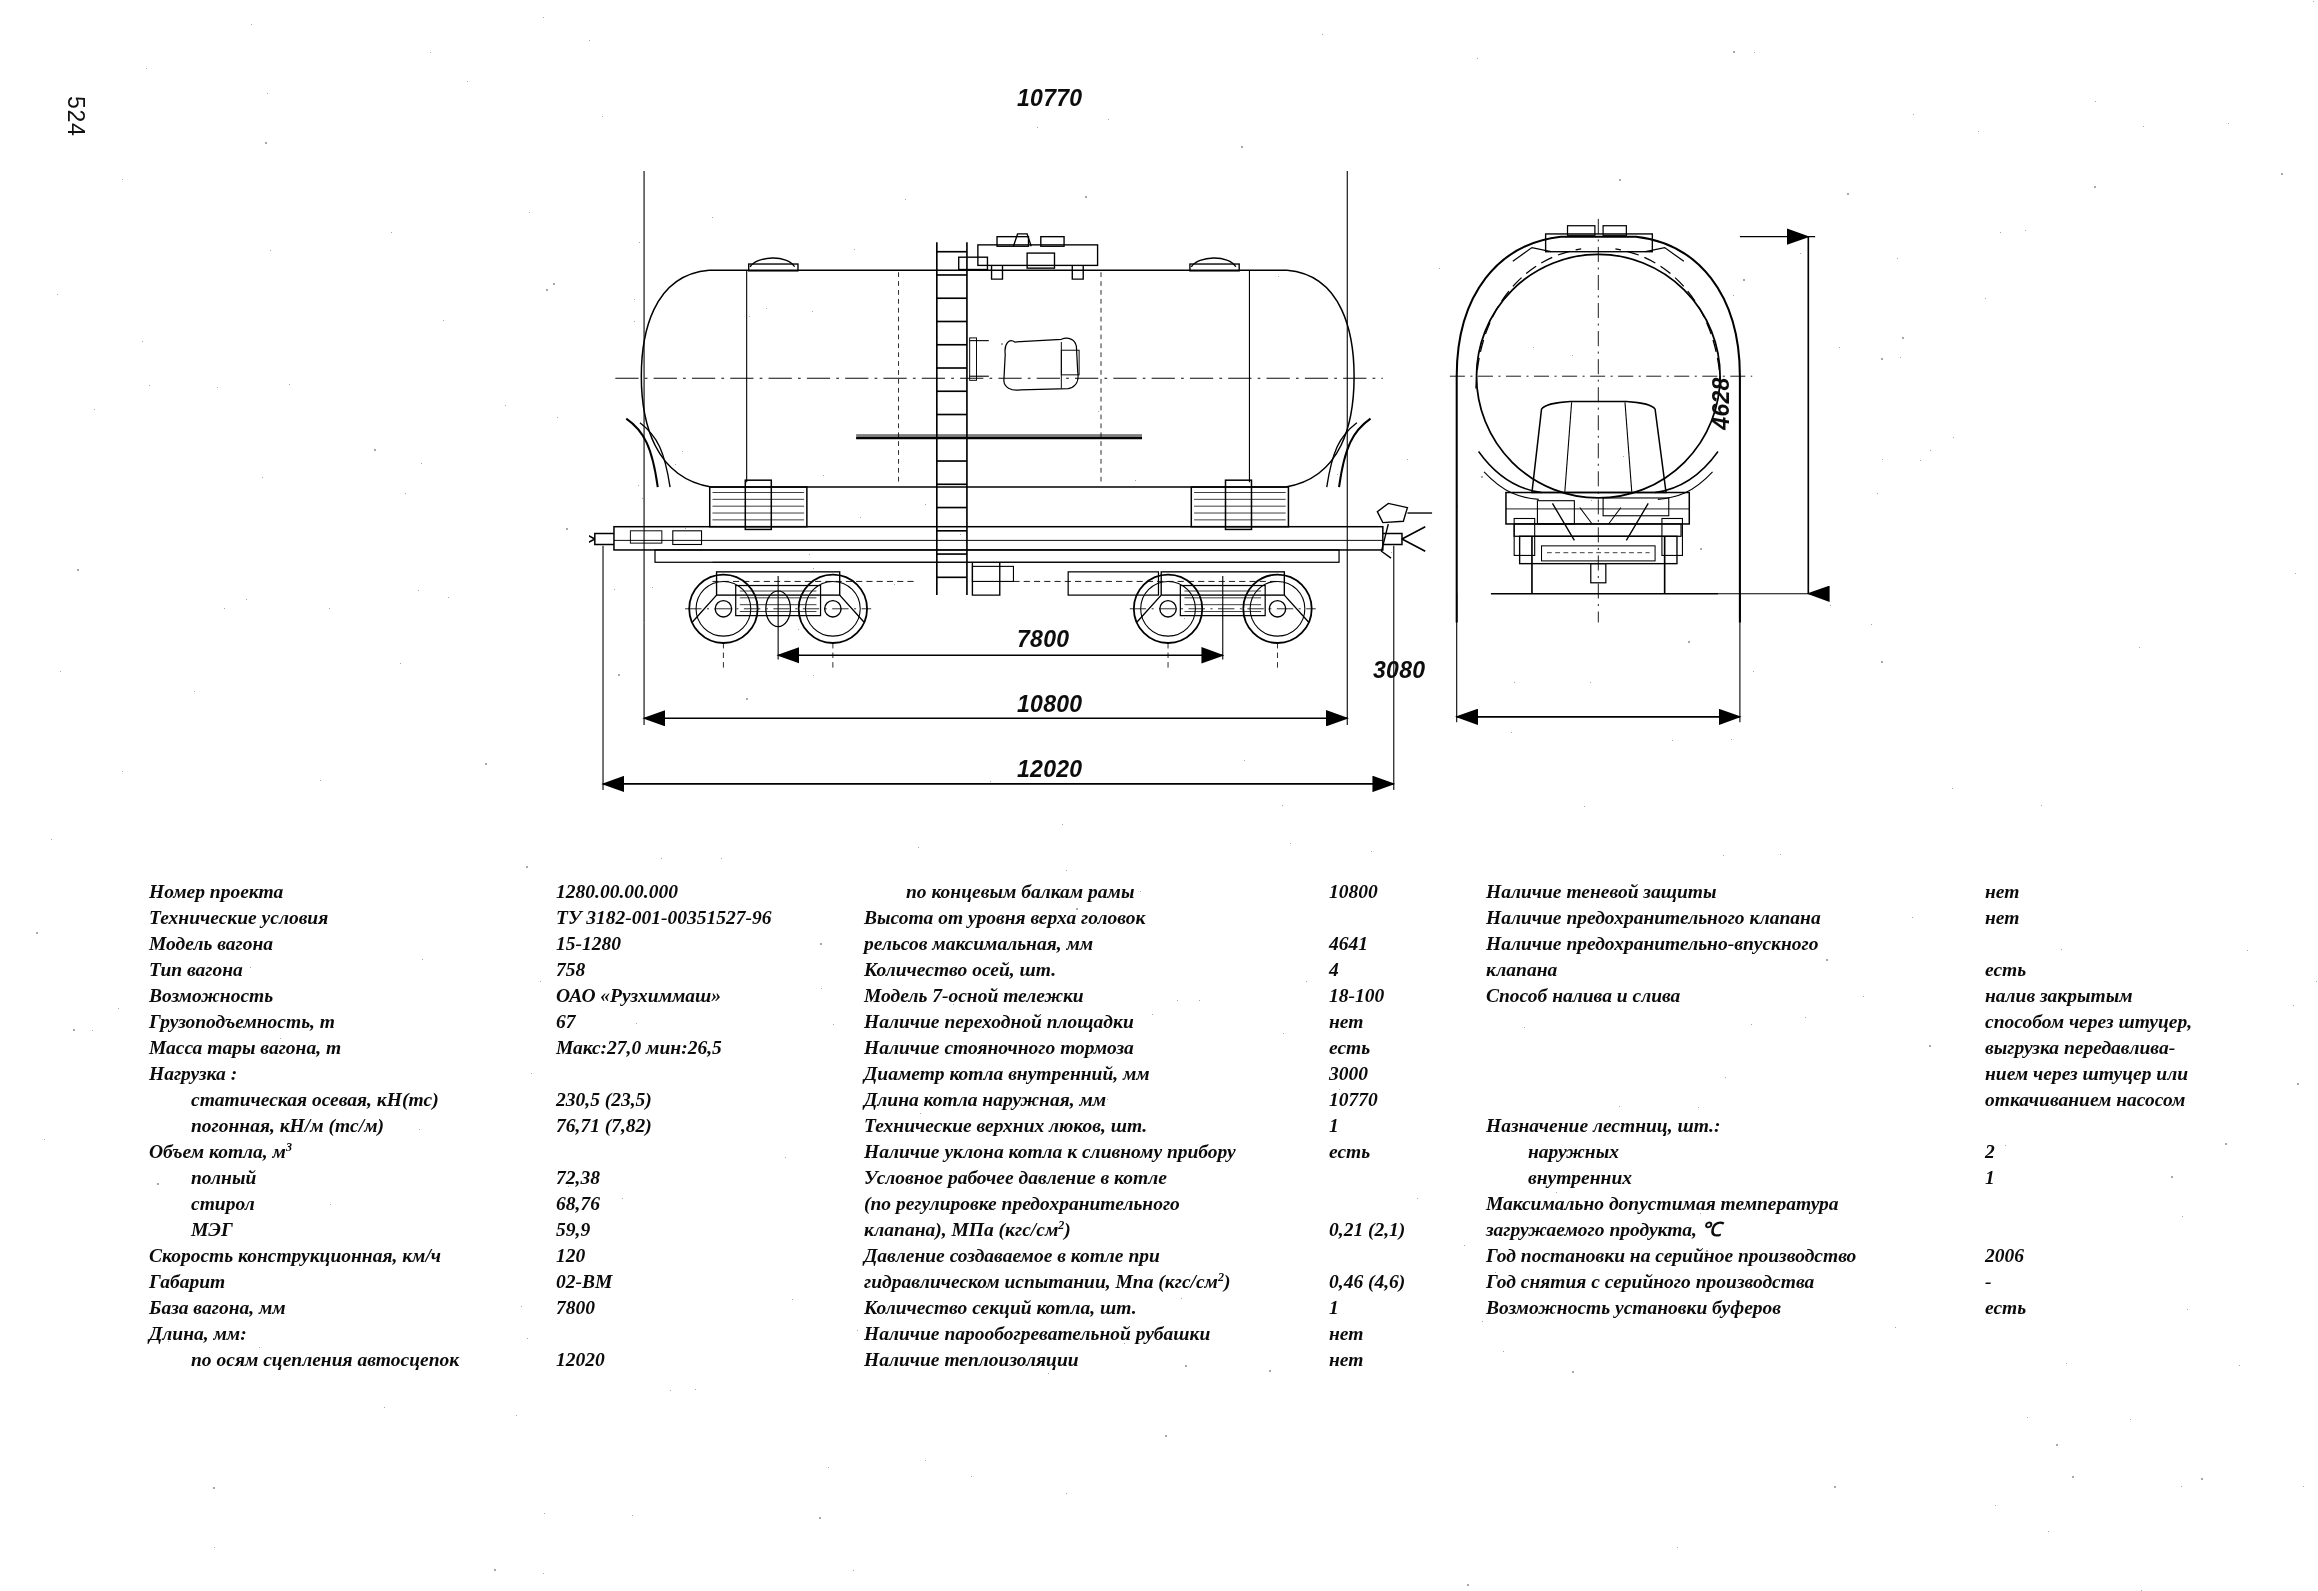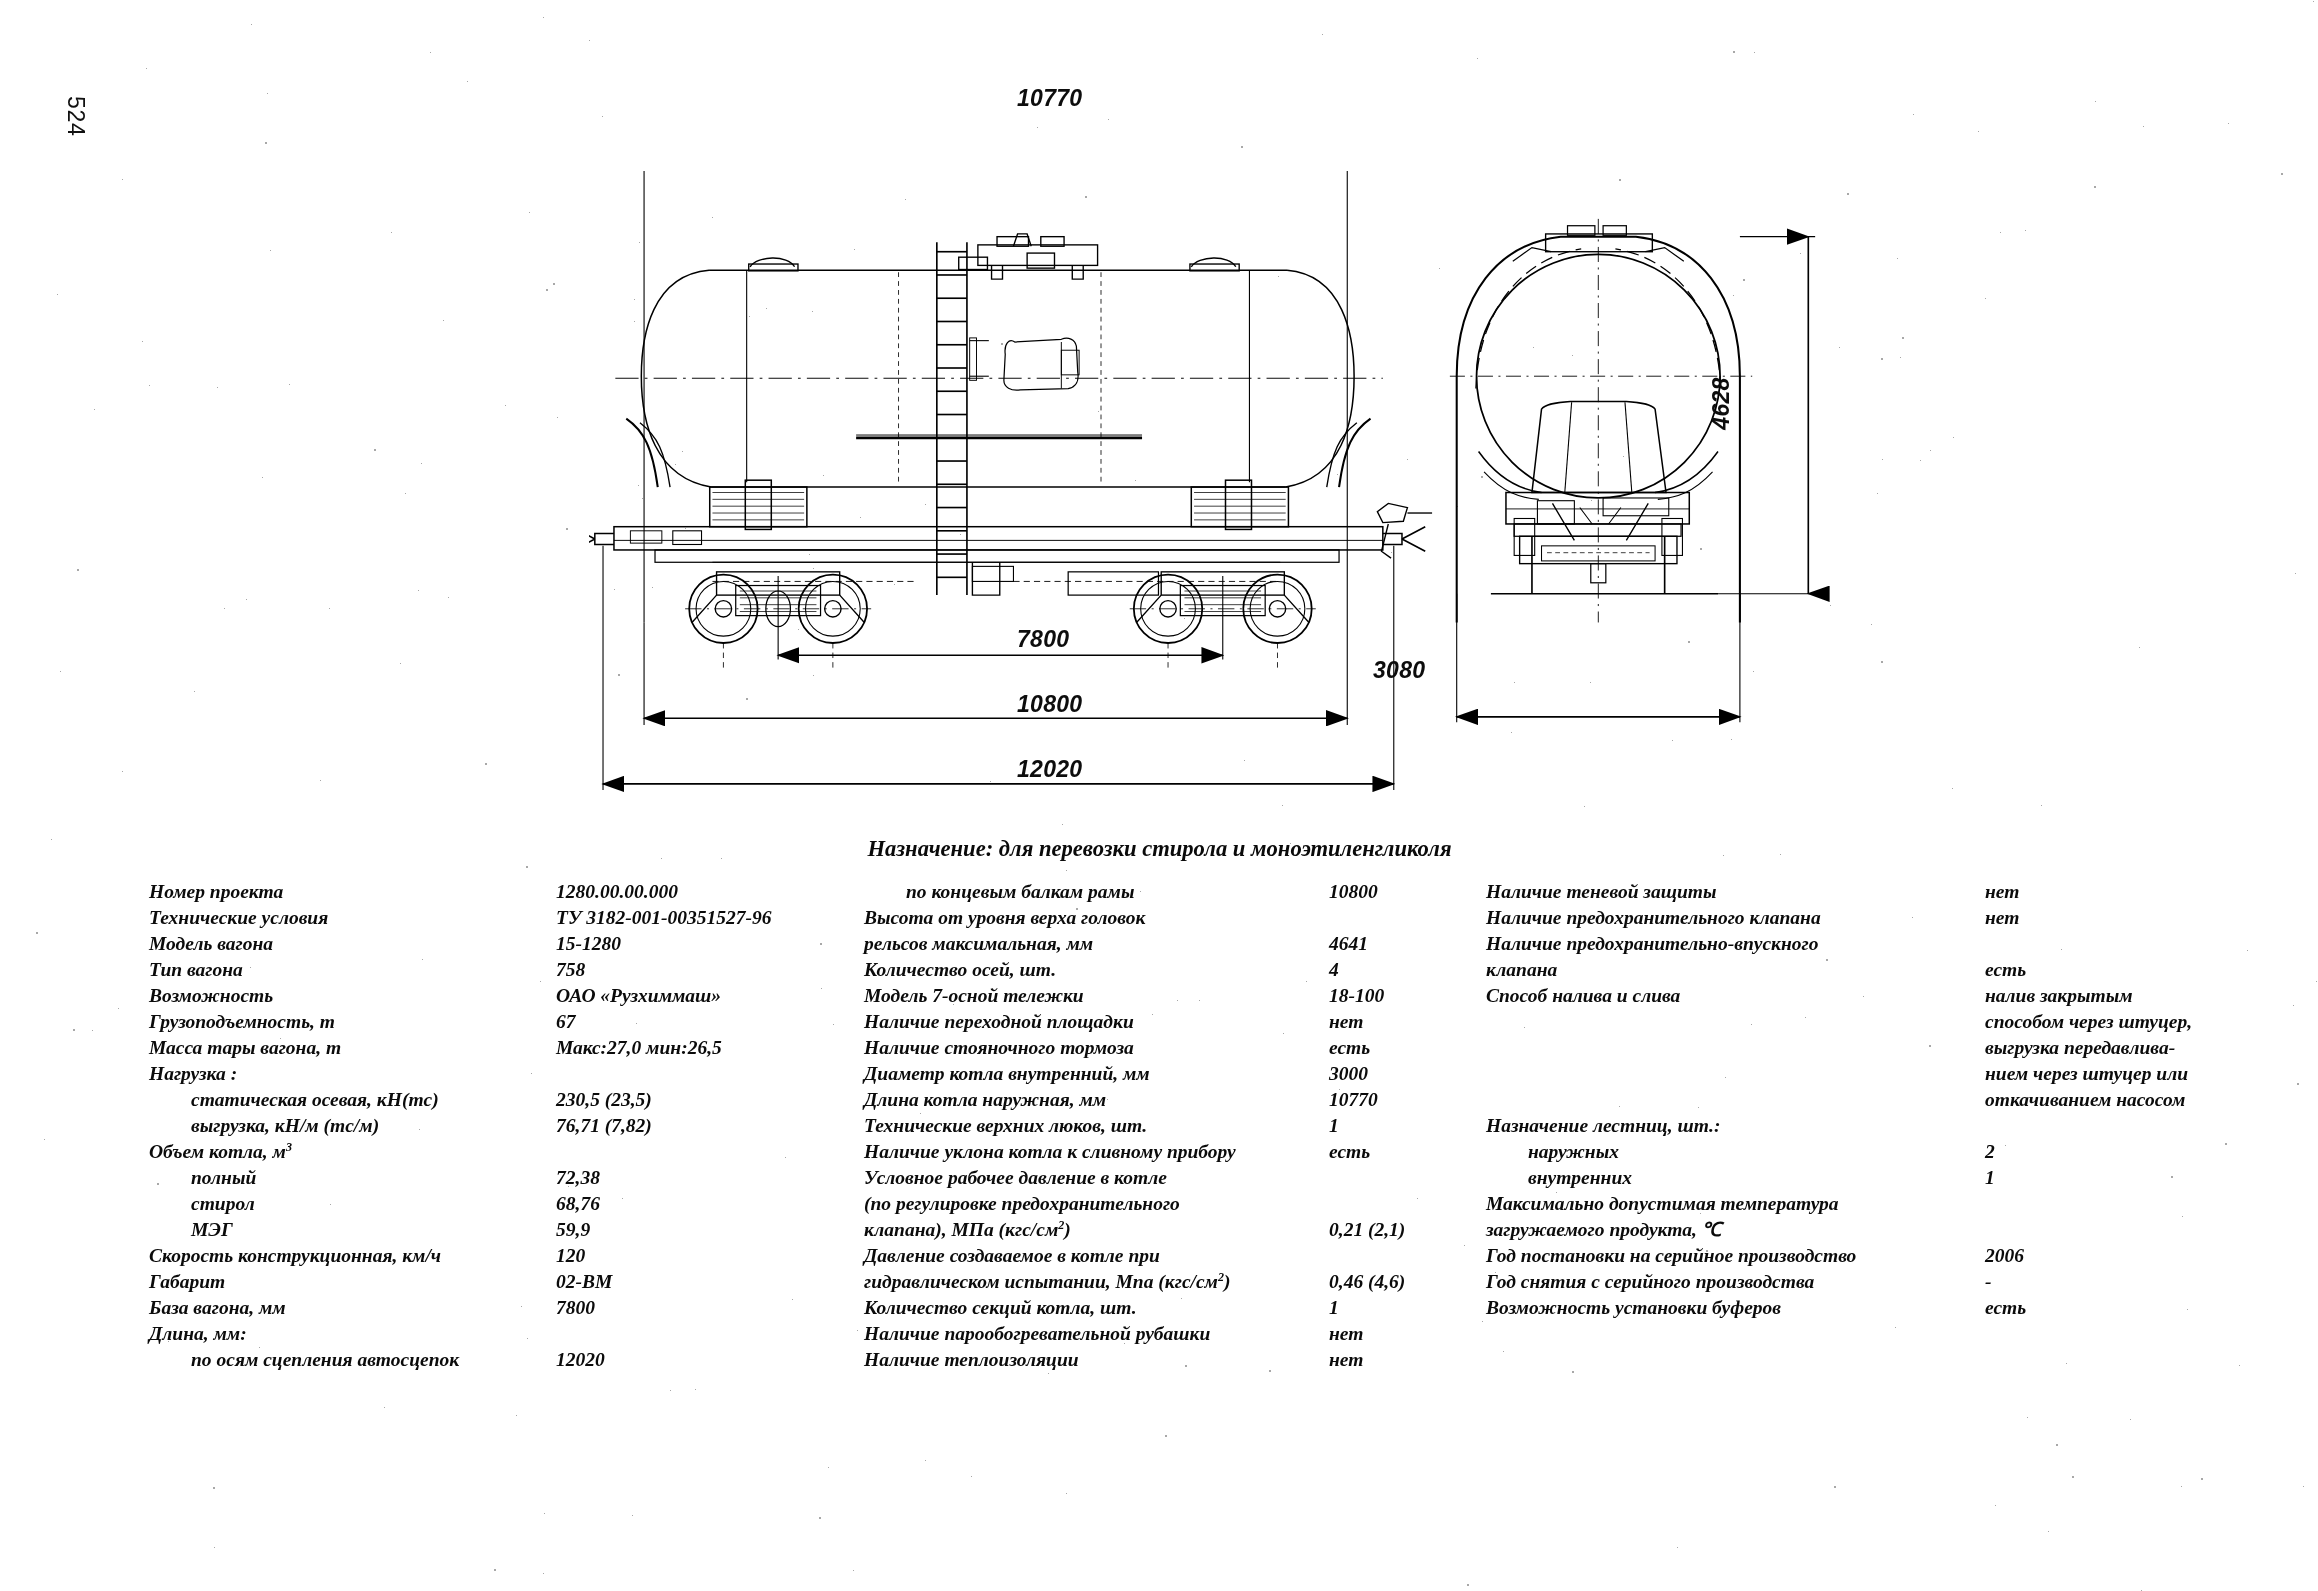--- a/index.html
+++ b/index.html
@@ -611,35 +611,34 @@
 
           <line x1="1268" y1="618" x2="1268" y2="806" stroke-width="1.6"></line>
           <line x1="1682" y1="618" x2="1682" y2="806" stroke-width="1.6"></line>
           <line x1="1268" y1="798" x2="1682" y2="798" marker-start="url(#al)" marker-end="url(#ar)" stroke-width="2.4"></line>
         </g>
 
       </g>
     </svg>
   </div>
 
-  <div class="purpose">Назначение: для перевозки стирола и моноэтиленгликоля</div>
 
   <div class="spec">
 
     <div class="col col-a">
       <div class="row">Номер проекта</div>
       <div class="row">Технические условия</div>
       <div class="row">Модель вагона</div>
       <div class="row">Тип вагона</div>
       <div class="row">Возможность</div>
       <div class="row">Грузоподъемность, т</div>
       <div class="row">Масса тары вагона, т</div>
       <div class="row">Нагрузка :</div>
       <div class="row ind1">статическая осевая, кН(тс)</div>
-      <div class="row ind1">выгрузка, кН/м (тс/м)</div>
+      <div class="row ind1">погонная, кН/м (тс/м)</div>
       <div class="row"><span>Объем котла, м</span><sup>3</sup></div>
       <div class="row ind1">полный</div>
       <div class="row ind1">стирол</div>
       <div class="row ind1">МЭГ</div>
       <div class="row">Скорость конструкционная, км/ч</div>
       <div class="row">Габарит</div>
       <div class="row">База вагона, мм</div>
       <div class="row">Длина, мм:</div>
       <div class="row ind1">по осям сцепления автосцепок</div>
     </div>

